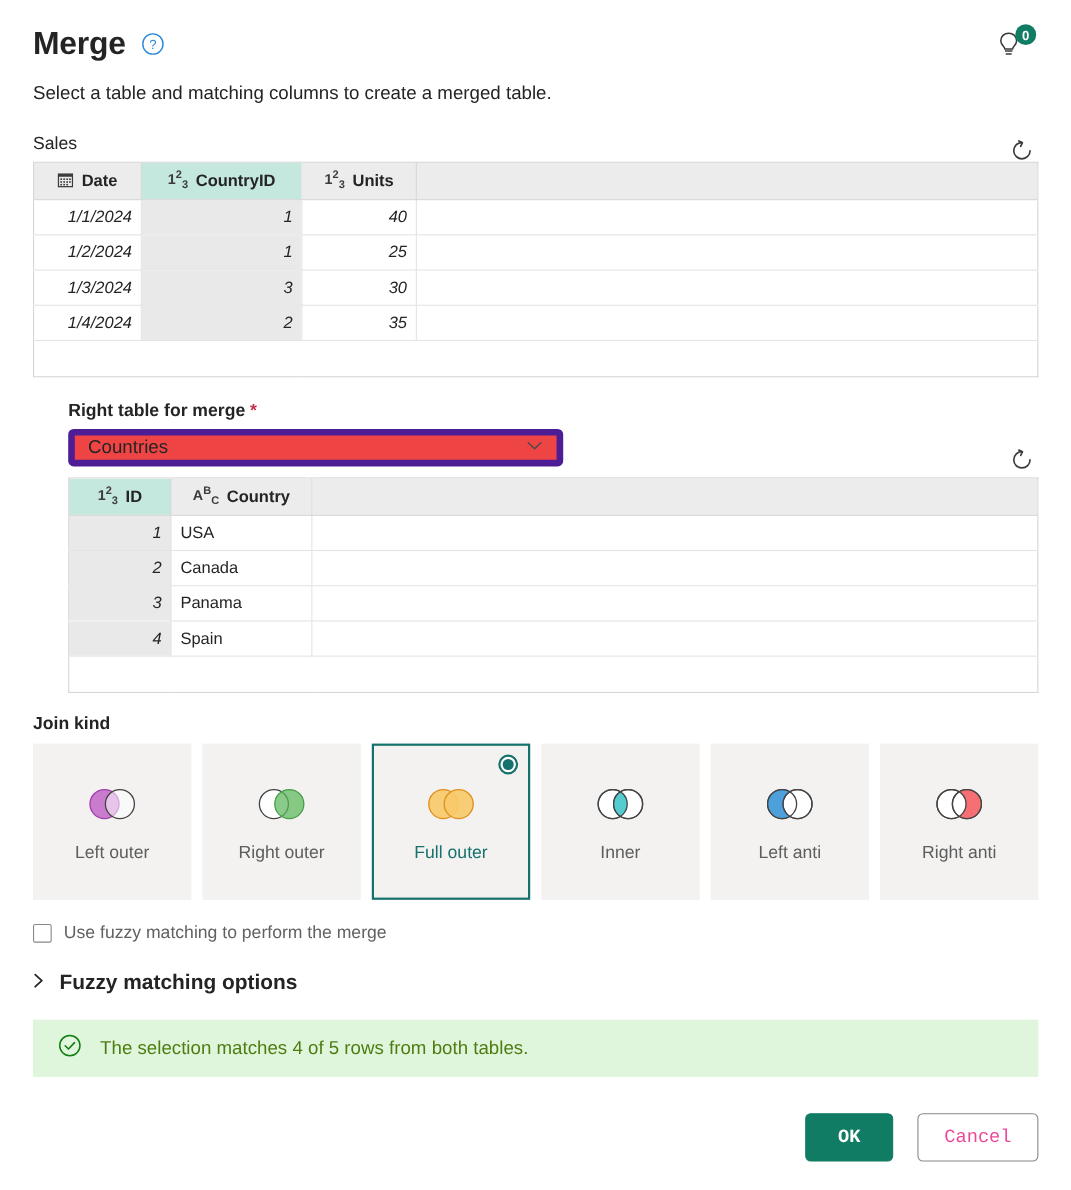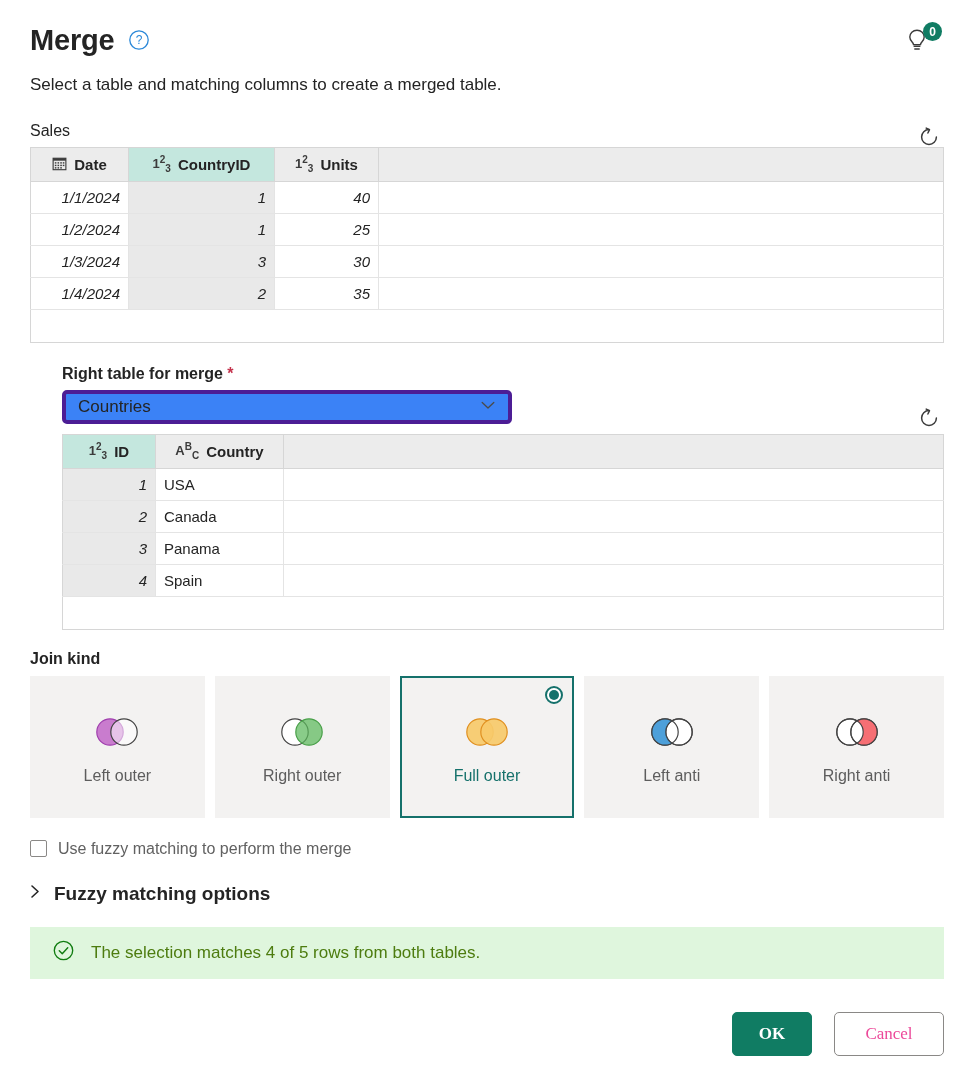--- a/index.html
+++ b/index.html
@@ -170,23 +170,23 @@
     color: #3b3b3b;
     white-space: nowrap;
   }
   .type-icon sup { font-size: 10px; vertical-align: super; }
   .type-icon sub { font-size: 10px; vertical-align: sub; }
 
   
   .dropdown {
     width: 450px;
     height: 34px;
-    border: 4px solid #4c1d95;
+    border: 6px solid #4c1d95;
     border-radius: 5px;
-    background: #3b82f6;
+    background: #ef4444;
     display: flex;
     align-items: center;
     justify-content: space-between;
     padding: 0 10px 0 12px;
     box-sizing: border-box;
     font-size: 17px;
     color: #242424;
     cursor: pointer;
     margin-bottom: 10px;
   }
@@ -290,21 +290,21 @@
     right: 30px;
     bottom: 26px;
     display: flex;
     gap: 22px;
   }
   .btn {
     height: 44px;
     min-width: 78px;
     border-radius: 5px;
     font-size: 17px;
-    font-family: Liberation Serif, serif;
+    font-family: Liberation Mono, monospace;
     cursor: pointer;
     padding: 0 22px;
   }
   .btn-primary {
     background: #107C63;
     color: #ffffff;
     border: 1px solid #107C63;
     font-weight: bold;
     min-width: 80px;
   }
@@ -539,20 +539,37 @@
       <span class="radio-dot"></span>
       <span class="join-venn">
         <svg width="56" height="34" viewBox="0 0 56 34">
           <circle cx="21" cy="17" r="13.2" fill="#f7ca6a" fill-opacity="0.92" stroke="#e09020" stroke-width="1.2"></circle>
           <circle cx="35" cy="17" r="13.2" fill="#f7ca6a" fill-opacity="0.92" stroke="#e09020" stroke-width="1.2"></circle>
         </svg>
       </span>
       <span class="join-label">Full outer</span>
     </div>
 
+    <div class="join-card">
+      <span class="join-venn">
+        <svg width="56" height="34" viewBox="0 0 56 34">
+          <defs>
+            <clipPath id="clipInner">
+                <circle cx="21" cy="17" r="13.2"></circle>
+              </clipPath>
+          </defs>
+          <circle cx="21" cy="17" r="13.2" fill="#ffffff" stroke="#444" stroke-width="1.2"></circle>
+          <circle cx="35" cy="17" r="13.2" fill="#ffffff" stroke="#444" stroke-width="1.2"></circle>
+          <circle cx="35" cy="17" r="13.2" fill="#2bbfc4" fill-opacity="0.8" clip-path="url(#clipInner)"></circle>
+          <circle cx="21" cy="17" r="13.2" fill="none" stroke="#444" stroke-width="1.2"></circle>
+          <circle cx="35" cy="17" r="13.2" fill="none" stroke="#444" stroke-width="1.2"></circle>
+        </svg>
+      </span>
+      <span class="join-label">Inner</span>
+    </div>
 
     <div class="join-card">
       <span class="join-venn">
         <svg width="56" height="34" viewBox="0 0 56 34">
           <defs>
             <mask id="maskLeftAnti">
               <rect x="0" y="0" width="56" height="34" fill="black"></rect>
               <circle cx="21" cy="17" r="13.2" fill="white"></circle>
               <circle cx="35" cy="17" r="13.2" fill="black"></circle>
             </mask>

